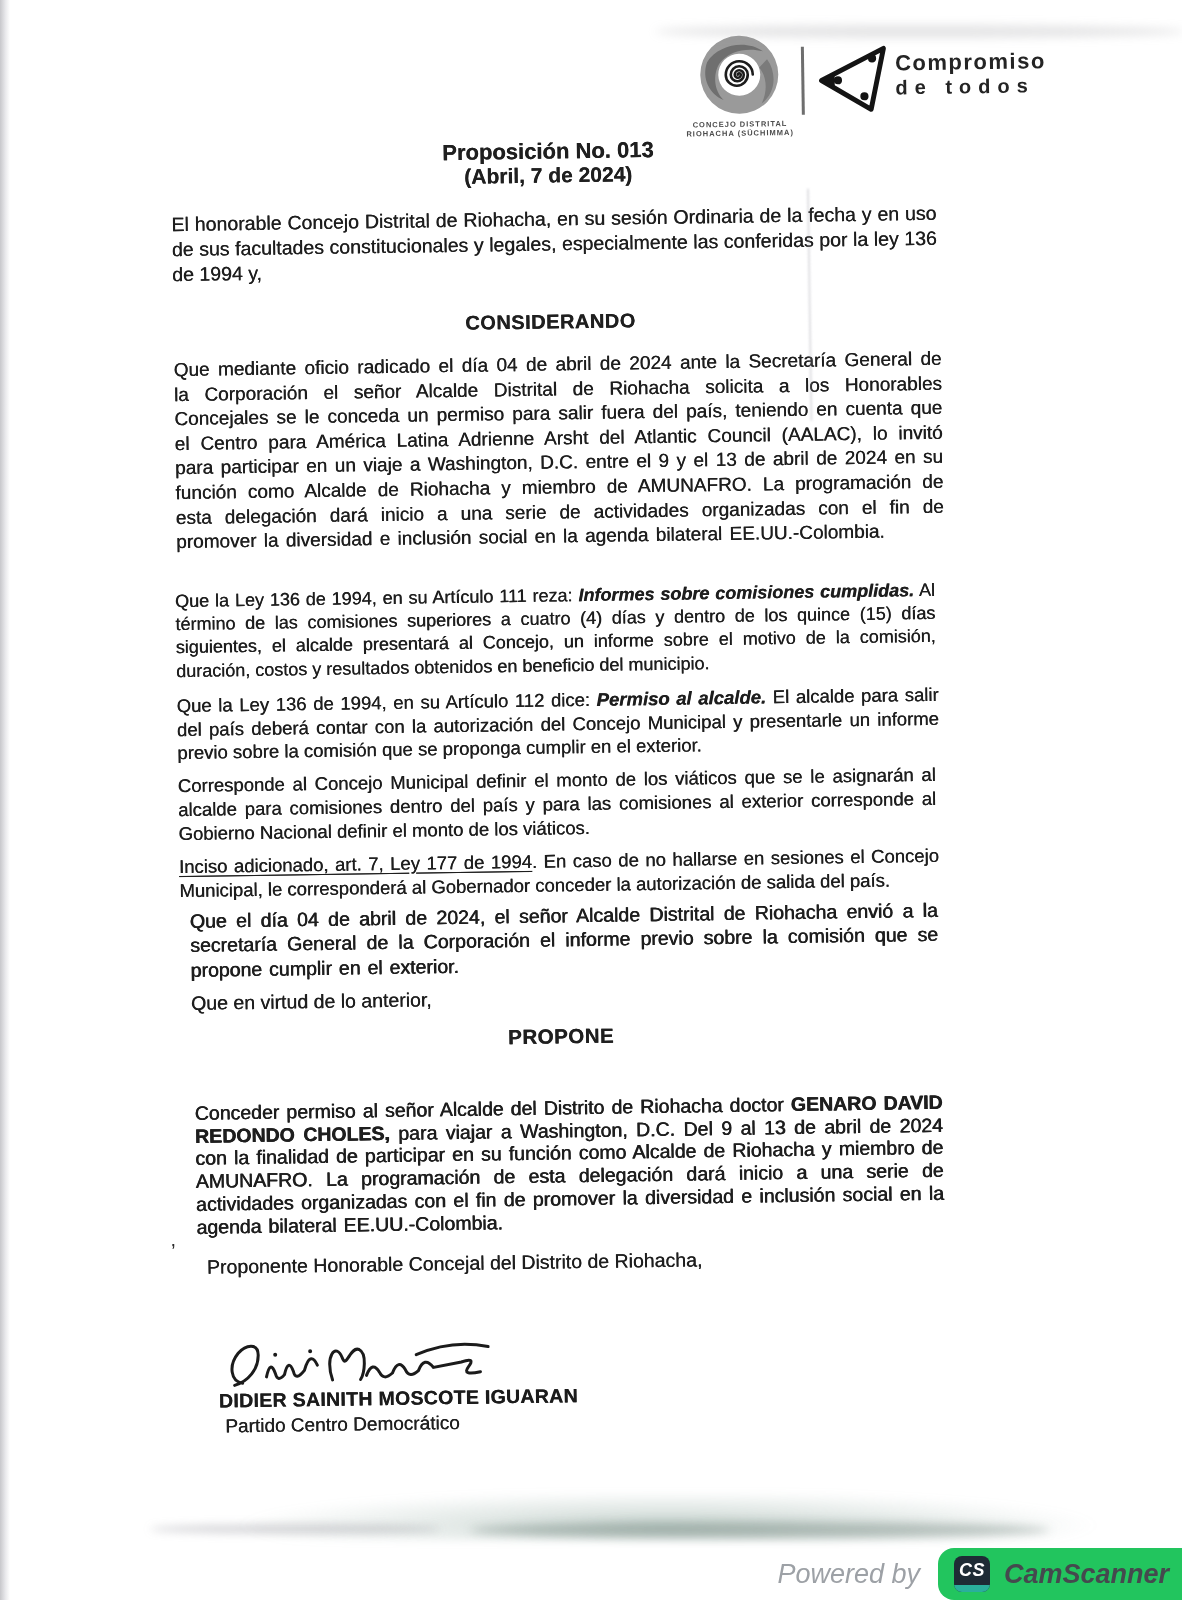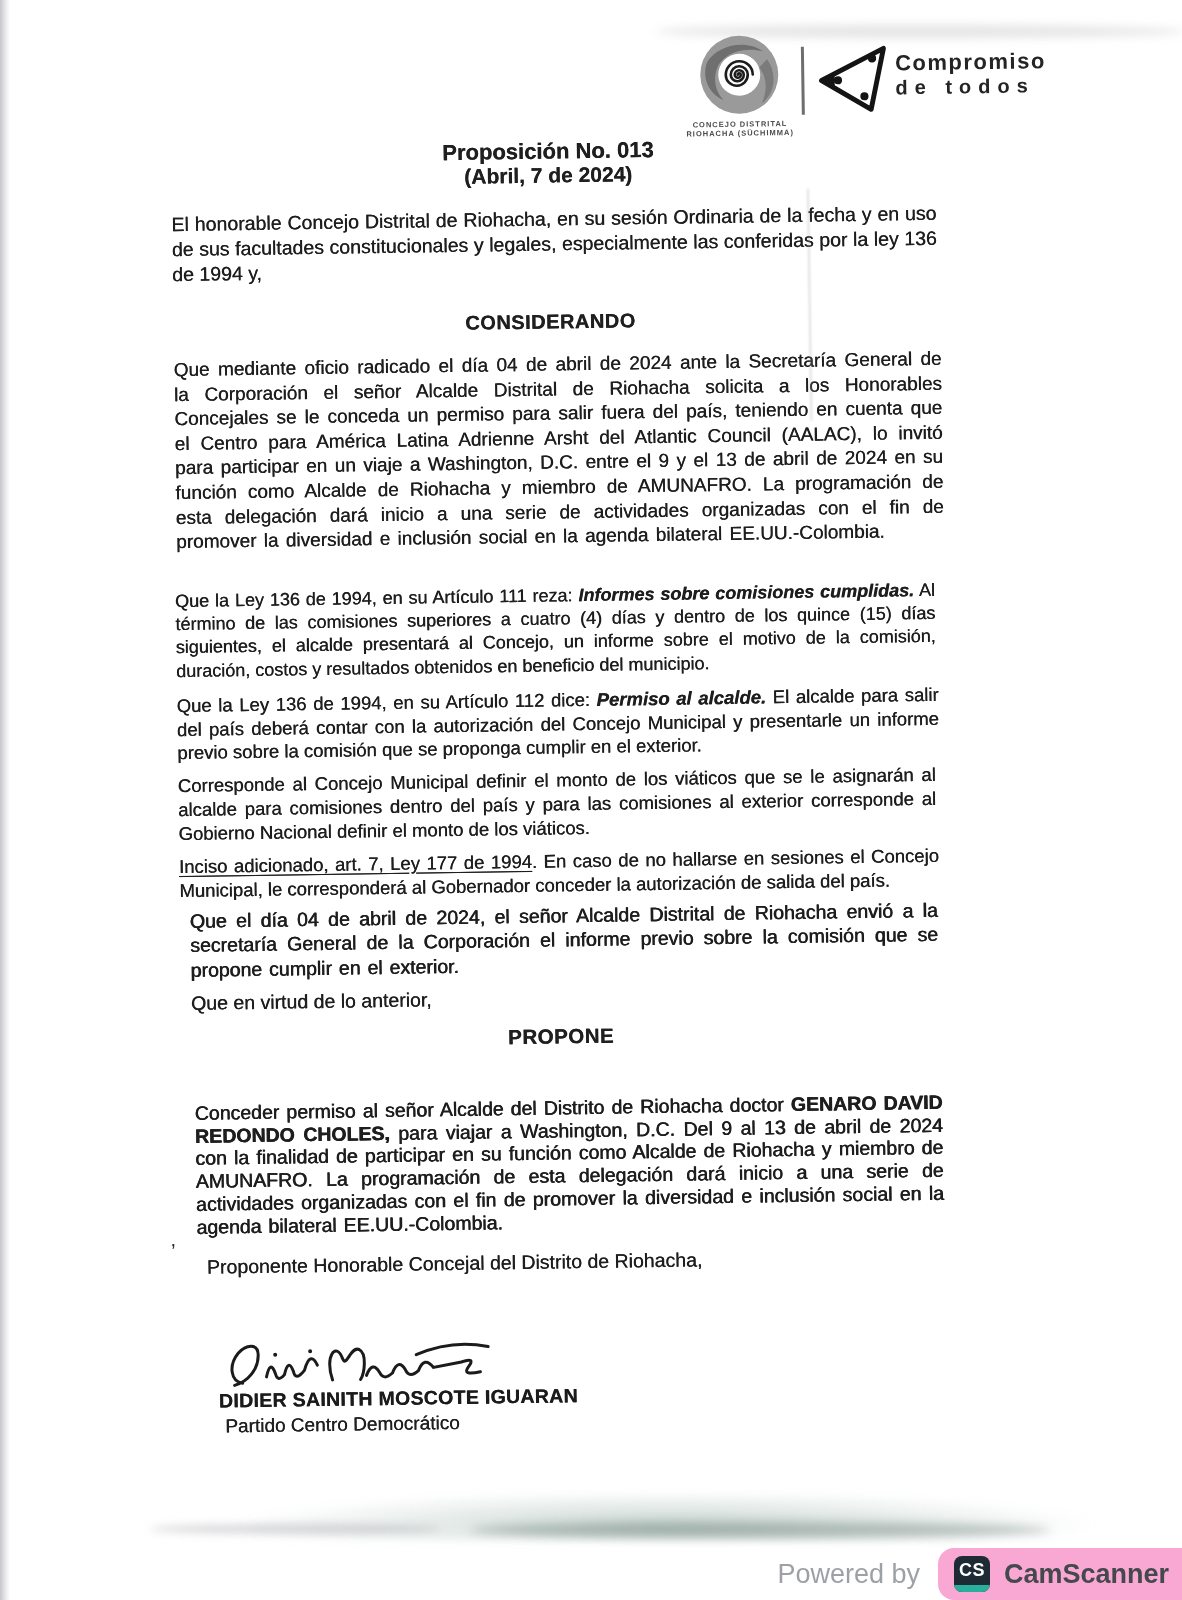--- a/index.html
+++ b/index.html
@@ -63,23 +63,23 @@
       background:rgba(172,172,178,.38);filter:blur(1px);}
   .noise-top{position:absolute;left:655px;top:25px;width:530px;height:13px;
       background:rgba(150,150,156,.25);filter:blur(5px);border-radius:50%;}
   .noise1{position:absolute;left:140px;top:1494px;width:960px;height:46px;filter:blur(4px);
       background:radial-gradient(60% 100% at 55% 68%,rgba(110,142,130,.38),rgba(110,142,130,0) 75%);}
   .noise2{position:absolute;left:470px;top:1522px;width:580px;height:16px;
       background:rgba(72,96,88,.32);filter:blur(5px);border-radius:50%;}
   .noise3{position:absolute;left:150px;top:1524px;width:290px;height:10px;
       background:rgba(120,120,130,.28);filter:blur(4px);border-radius:50%;}
   
-  .footer{position:absolute;right:0;bottom:0;height:52px;display:flex;align-items:center;}
+  .footer{position:absolute;right:0;bottom:0;height:52px;display:flex;align-items:center;font-style:italic;}
   .powered{font-size:27px;color:#9da1a6;margin-right:18px;line-height:52px;}
-  .cs-pill{display:flex;align-items:center;background:#f9a8d4;border-radius:16px 0 0 16px;
+  .cs-pill{display:flex;align-items:center;background:#22c55e;border-radius:16px 0 0 16px;
       height:52px;padding:0 14px 0 16px;width:214px;}
   .cs-icon{width:36px;height:36px;border-radius:8px;background:#1e2b35;overflow:hidden;
       display:flex;flex-direction:column;flex:0 0 auto;}
   .cs-icon .cs-letters{flex:1;display:flex;align-items:center;justify-content:center;
       color:#ffffff;font-weight:bold;font-size:18px;letter-spacing:0.5px;}
   .cs-icon .cs-teal{height:7px;background:#2aaf9c;}
   .cs-name{font-size:27px;font-weight:bold;color:#45494e;margin-left:14px;white-space:nowrap;}
 </style>
 </head>
 <body>

